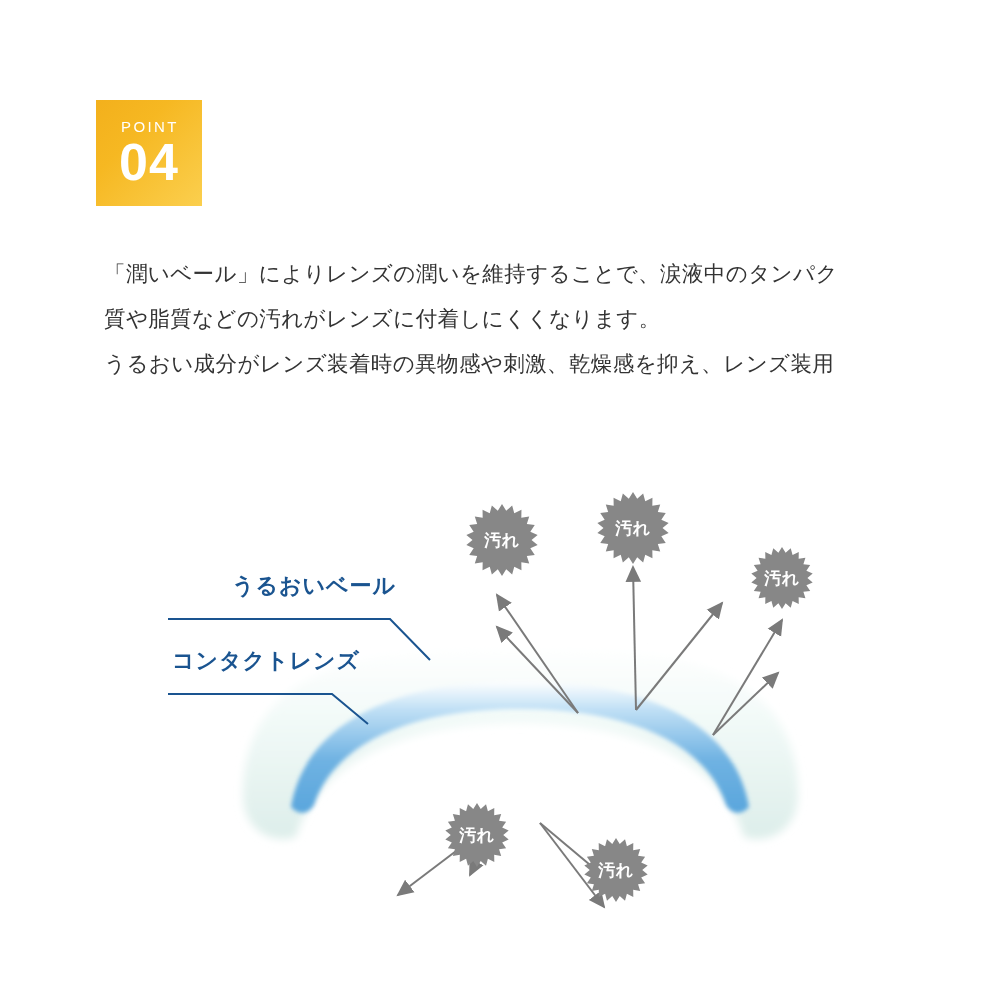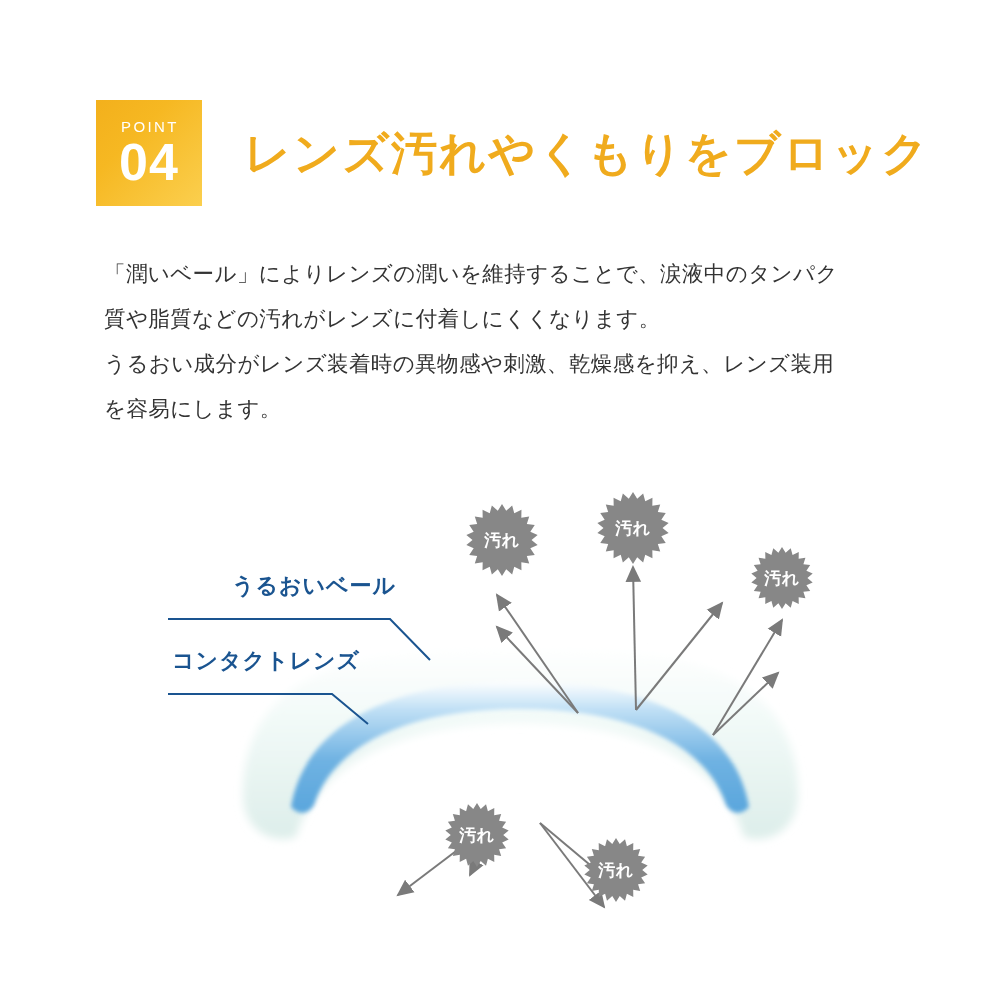--- a/index.html
+++ b/index.html
@@ -110,28 +110,26 @@
 </head>
 <body>
 
 <div class="page">
 
   <div class="header">
     <div class="point-badge">
       <div class="point-badge-label">POINT</div>
       <div class="point-badge-number">04</div>
     </div>
-    <div class="heading">レンズ汚れやくもりをブロック</div>
   </div>
 
   <div class="body-copy">
     <div>「潤いベール」によりレンズの潤いを維持することで、涙液中のタンパク</div>
     <div>質や脂質などの汚れがレンズに付着しにくくなります。</div>
     <div>うるおい成分がレンズ装着時の異物感や刺激、乾燥感を抑え、レンズ装用</div>
-    <div>を容易にします。</div>
   </div>
 
   <div class="diagram">
     <svg width="1000" height="480" viewBox="0 0 1000 480">
       <defs>
 
         <linearGradient id="veilGrad" x1="0" y1="0" x2="0" y2="1">
           <stop offset="0%" stop-color="#ffffff"></stop>
           <stop offset="38%" stop-color="#f2faf8"></stop>
           <stop offset="100%" stop-color="#ddeeea"></stop>

